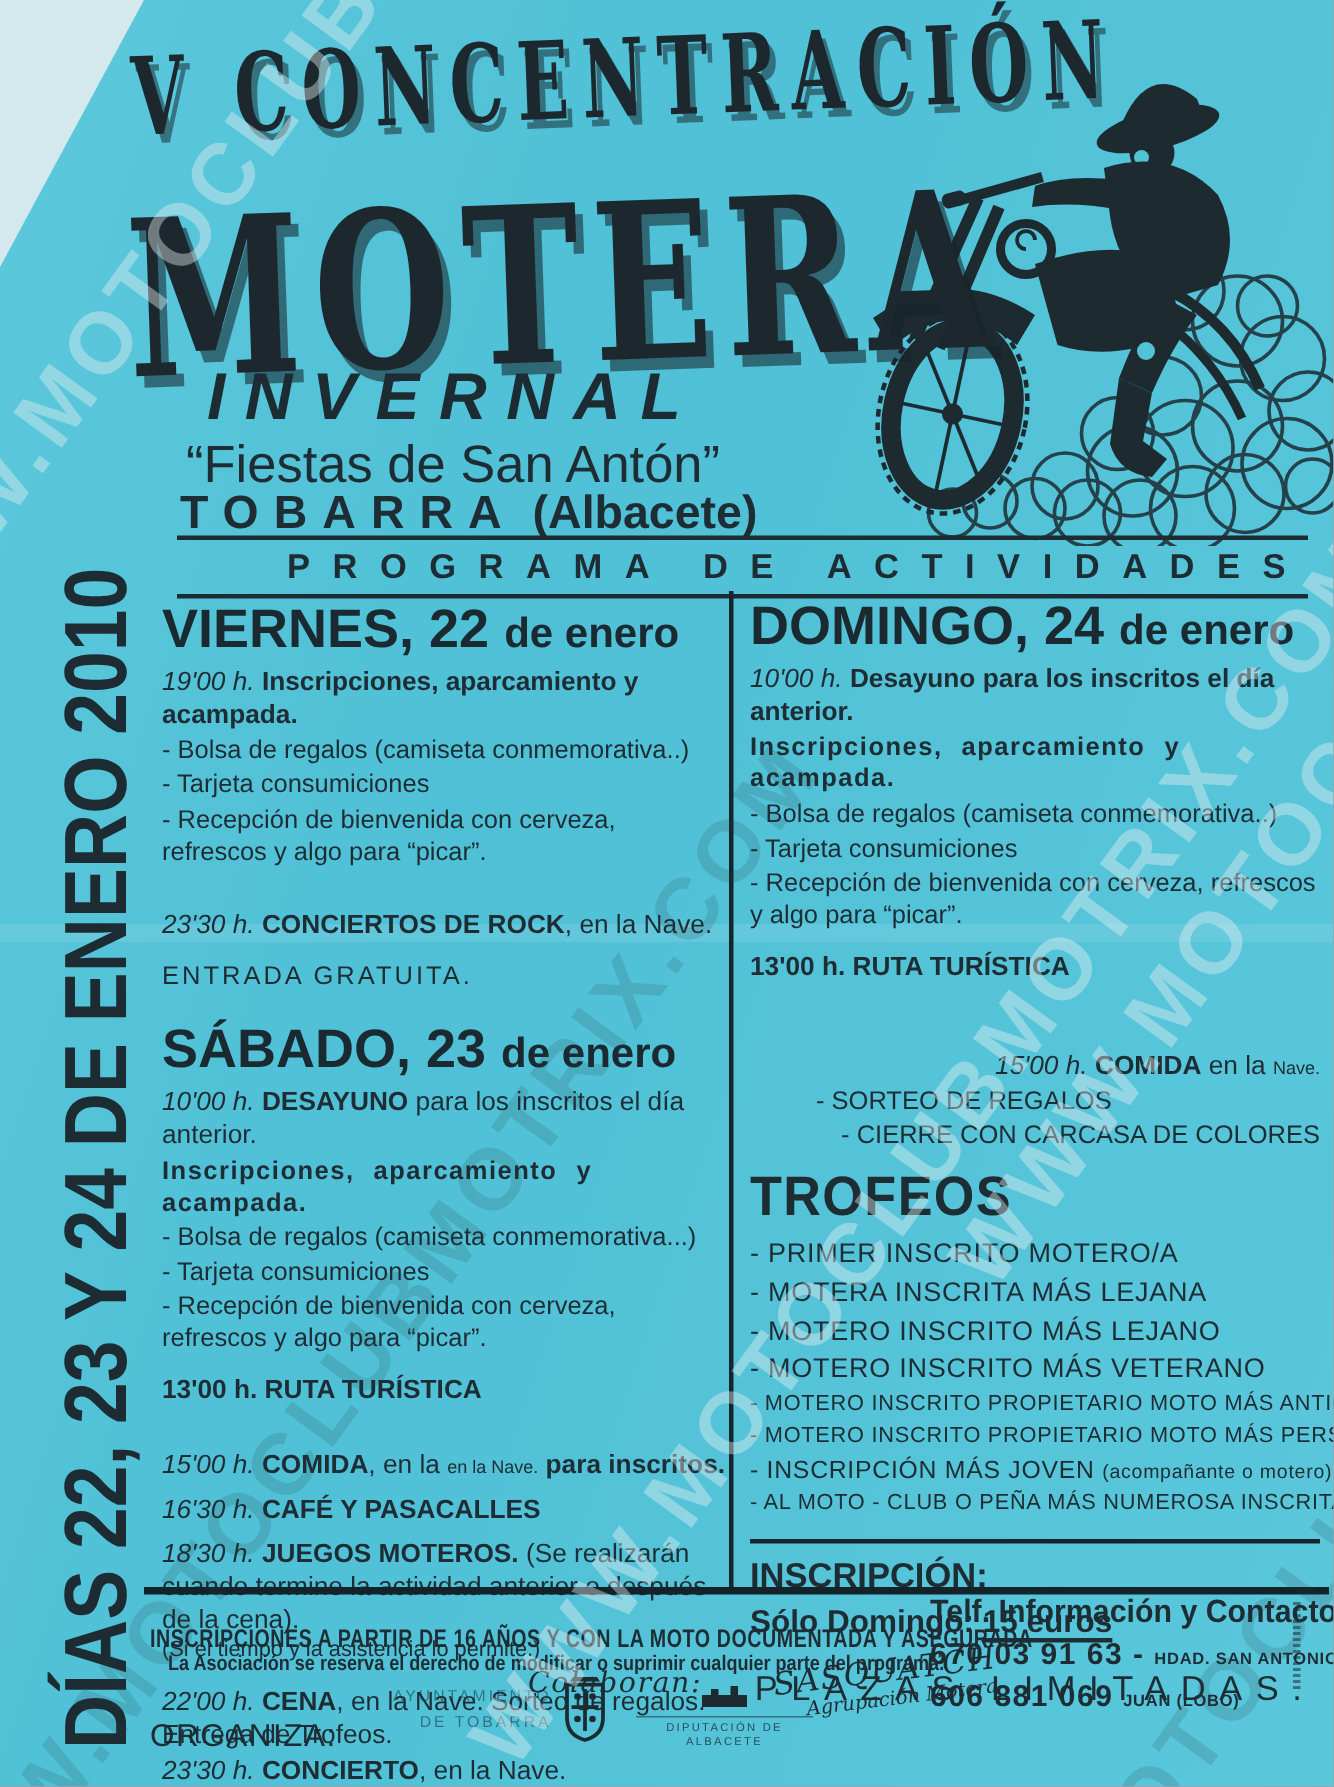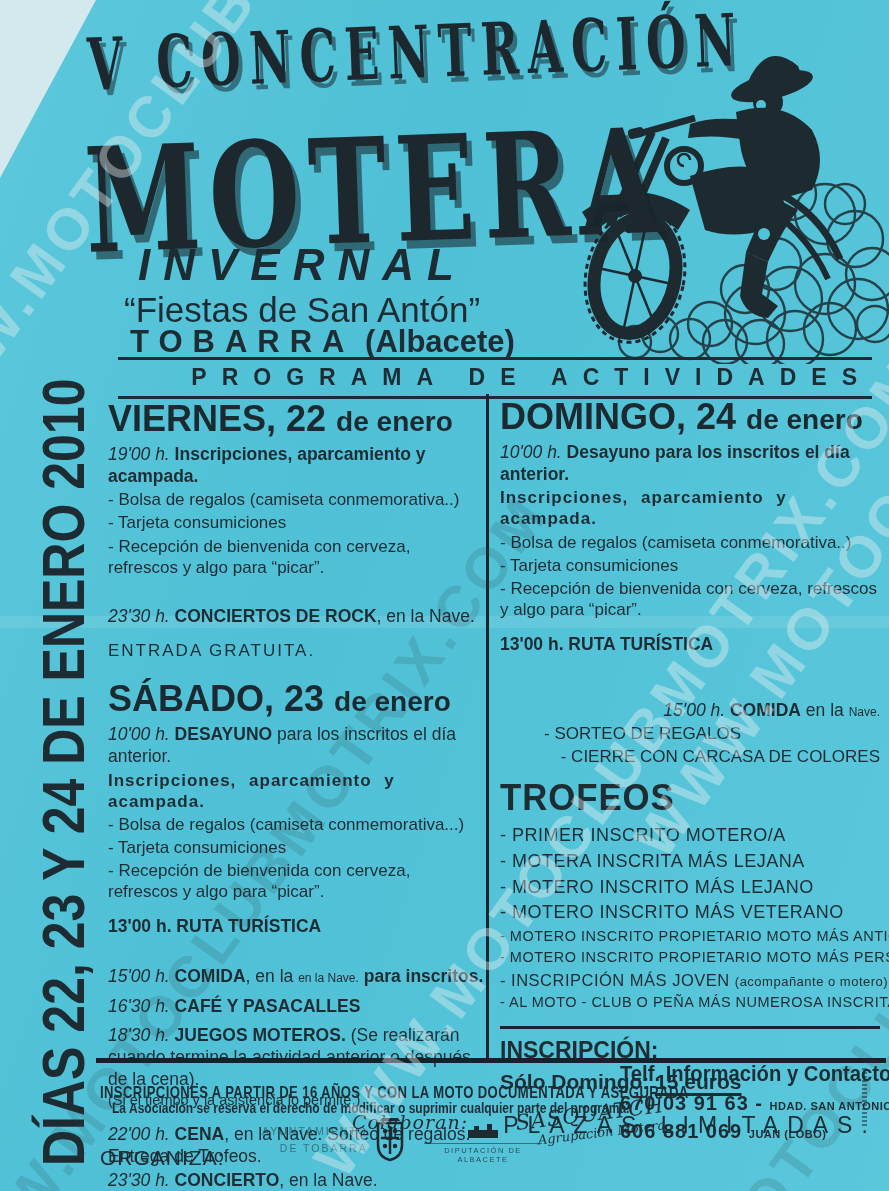--- a/index.html
+++ b/index.html
@@ -26,21 +26,21 @@
     font-family:"DejaVu Serif",serif;font-weight:bold;font-size:72px;letter-spacing:14px;
     transform:rotate(-2.2deg) scaleX(.63);transform-origin:0 0;color:#1c282e;
     text-shadow:6px 6px 0 rgba(20,32,38,.5);}
   .title2{position:absolute;left:82px;top:116px;margin:0;white-space:nowrap;z-index:10;
     font-family:"DejaVu Serif",serif;font-weight:bold;font-size:145px;letter-spacing:12px;
     transform:rotate(-2deg) scaleX(.72);transform-origin:0 0;color:#1c282e;
     text-shadow:7px 8px 0 rgba(20,32,38,.55);}
   .subtitle{position:absolute;left:138px;top:240px;font-size:44px;font-weight:bold;font-style:italic;
     letter-spacing:13px;z-index:10;color:#1d2b32;}
   .fiesta{position:absolute;left:124px;top:290px;font-size:35px;letter-spacing:0px;z-index:10;}
-  .town-line{position:absolute;left:130px;top:324px;font-size:31px;font-weight:bold;z-index:10;white-space:nowrap;}
+  .town-line{position:absolute;left:120px;top:324px;font-size:31px;font-weight:bold;z-index:10;white-space:nowrap;}
   .town-line .town{letter-spacing:10px;}
   .town-line .prov{letter-spacing:0px;margin-left:2px;}
   .program-band{position:absolute;left:118px;top:357px;width:754px;z-index:10;
     border-top:3px solid #1d2b32;border-bottom:3px solid #1d2b32;
     font-size:23px;font-weight:bold;letter-spacing:15px;text-align:right;padding:4px 0 5px;}
   
   .bike{position:absolute;left:540px;top:24px;z-index:9;}
   
   .col-left{position:absolute;left:108px;top:398px;width:376px;z-index:10;}
   .col-right{position:absolute;left:500px;top:396px;width:380px;z-index:10;}

